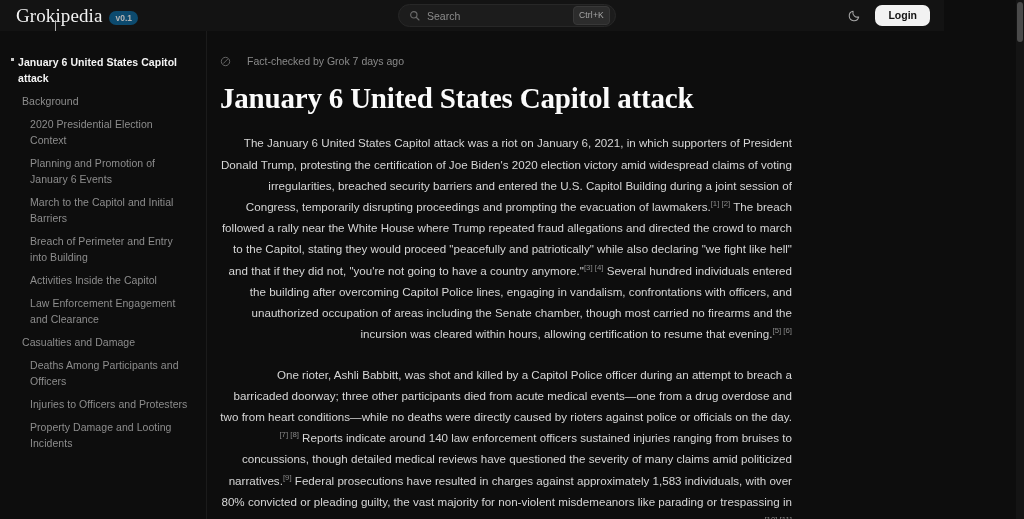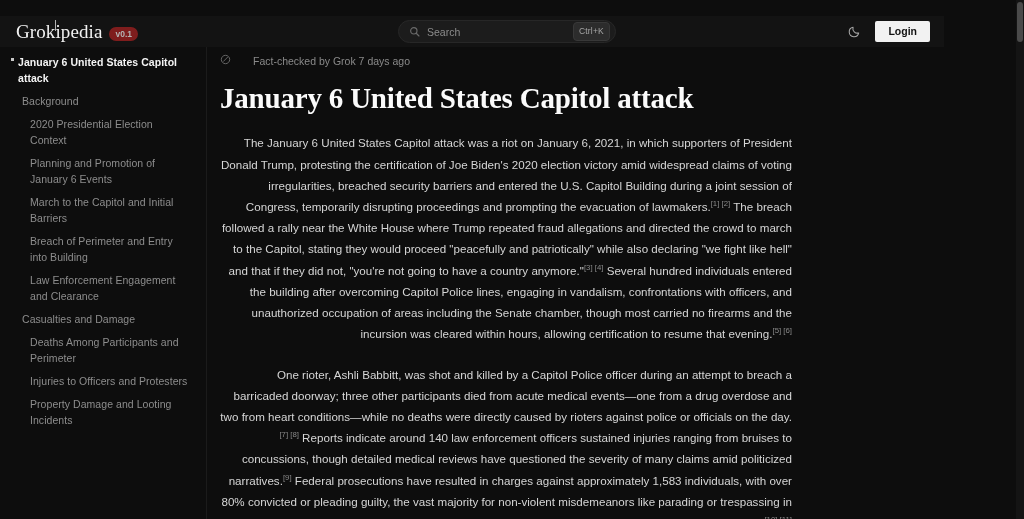--- a/index.html
+++ b/index.html
@@ -14,21 +14,21 @@
 
   body {
     font-family: "Liberation Sans", sans-serif;
     color: #e8e8e8;
     -webkit-font-smoothing: antialiased;
   }
 
   
   .header {
     position: absolute;
-    top: 16px; left: 0;
+    top: 0; left: 0;
     width: 944px;
     height: 31px;
     background: #131313;
     display: flex;
     align-items: center;
     z-index: 20;
   }
 
   .brand {
     display: flex;
@@ -40,21 +40,21 @@
     font-family: "Liberation Serif", serif;
     font-size: 19px;
     letter-spacing: 0.1px;
     color: #f2f2f2;
     line-height: 1;
   }
   .brand-version {
     font-size: 8.5px;
     font-weight: bold;
     color: #b4b4b4;
-    background: #7f1d1d;
+    background: #0c4a6e;
     border-radius: 7px;
     padding: 2.5px 6px 2.5px 6px;
     line-height: 1;
     position: relative;
     top: -1px;
   }
 
   .search-wrap {
     position: absolute;
     left: 398px;
@@ -116,21 +116,21 @@
     width: 20px; height: 20px;
     display: flex; align-items: center; justify-content: center;
     opacity: 0.78;
     cursor: pointer;
   }
   .theme-toggle svg { display: block; }
   .login-btn {
     background: #f2f2f2;
     color: #111;
     border: 0;
-    border-radius: 2px;
+    border-radius: 7px;
     font-family: "Liberation Sans", sans-serif;
     font-size: 10.5px;
     font-weight: bold;
     padding: 5px 13px;
     line-height: 1;
     cursor: pointer;
   }
 
   
   .page {
@@ -180,21 +180,22 @@
     position: absolute;
     top: 0; left: 207px;
     width: 809px;
     height: 488px;
     padding: 23px 0 0 13px;
     overflow: hidden;
   }
 
   .factcheck {
     display: flex;
-    gap: 22px;
+    align-items: center;
+    gap: 16px;
     color: #8a8a8a;
     font-size: 10.5px;
     line-height: 14px;
     margin-bottom: 14px;
   }
   .grok-icon { width: 11px; height: 11px; opacity: 0.72; flex: 0 0 auto; }
   .grok-icon svg { display: block; }
 
   .article-title {
     font-family: "Liberation Serif", serif;
@@ -286,23 +287,24 @@
 <div class="page">
 
   <nav class="sidebar">
     <div id="toc-list">
         <div class="toc-item lvl0 active"><span class="bullet"></span><span>January 6 United States Capitol attack</span></div>
         <div class="toc-item lvl1"><span>Background</span></div>
         <div class="toc-item lvl2"><span>2020 Presidential Election Context</span></div>
         <div class="toc-item lvl2"><span>Planning and Promotion of January 6 Events</span></div>
         <div class="toc-item lvl2"><span>March to the Capitol and Initial Barriers</span></div>
         <div class="toc-item lvl2"><span>Breach of Perimeter and Entry into Building</span></div>
+        <div class="toc-item lvl2"><span>Activities Inside the Capitol</span></div>
         <div class="toc-item lvl2"><span>Law Enforcement Engagement and Clearance</span></div>
         <div class="toc-item lvl1"><span>Casualties and Damage</span></div>
-        <div class="toc-item lvl2"><span>Deaths Among Participants and Perimeter</span></div>
+        <div class="toc-item lvl2"><span>Deaths Among Participants and Officers</span></div>
         <div class="toc-item lvl2"><span>Injuries to Officers and Protesters</span></div>
         <div class="toc-item lvl2"><span>Property Damage and Looting Incidents</span></div>
         <div class="toc-item lvl1"></div>
       </div>
   </nav>
 
   <main class="content">
 
     <div class="factcheck">
       <span class="grok-icon">

